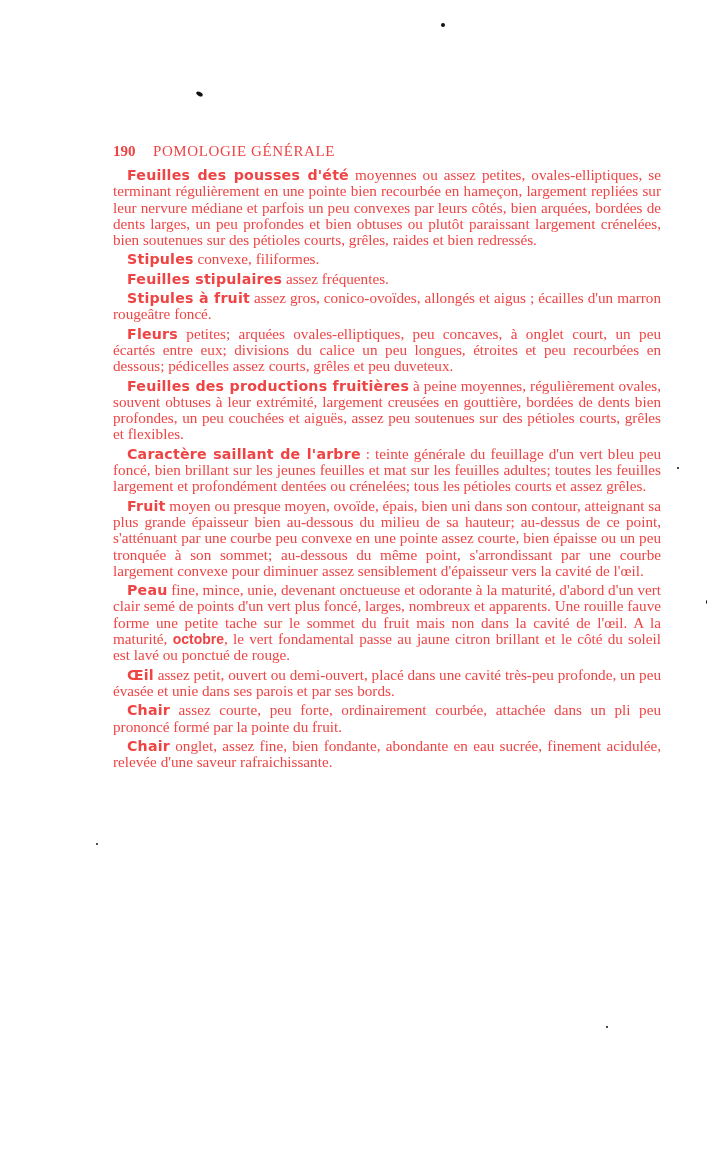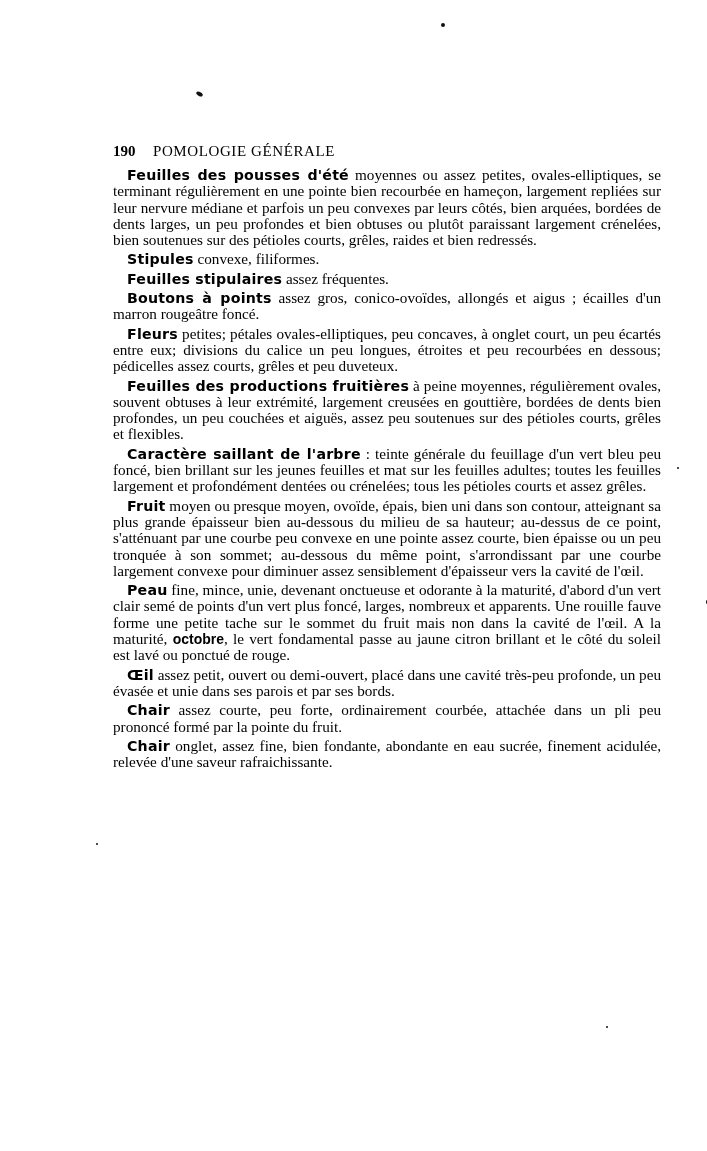--- a/index.html
+++ b/index.html
@@ -1,20 +1,20 @@
 <!DOCTYPE html>
 <html><head>
 <meta charset="utf-8">
 <style>
   html, body { margin: 0; padding: 0; background: #ffffff; }
   body { width: 707px; height: 1151px; position: relative; overflow: hidden; }
   .page {
     position: absolute; left: 113px; top: 143px; width: 548px;
     font-family: "Liberation Serif", "DejaVu Serif", serif;
-    color: #000000; font-size: 15.2px; line-height: 16.3px;
+    color: #ef4444; font-size: 15.2px; line-height: 16.3px;
   }
   .header { position: relative; height: 22px; margin-bottom: 2px; }
   .page-number { position: absolute; left: 0; top: 0; font-size: 15px; font-weight: bold; }
   .running-title { position: absolute; left: 0; right: 0; top: 0; text-align: left; font-size: 15px; letter-spacing: 0.6px; padding-left: 40px; }
   .para { margin: 0 0 3px 0; text-indent: 14px; text-align: justify; }
   .term { font-family: "DejaVu Sans", sans-serif; font-weight: bold; font-size: 14.2px; letter-spacing: 0.2px; }
   .bold-inline { font-family: Liberation Sans, sans-serif; font-weight: bold; font-size: 14px; }
   .speck { position: absolute; background: #111; border-radius: 50%; }
 </style>
 </head>
@@ -32,23 +32,23 @@
     <span class="page-number">190</span>
     <span class="running-title">POMOLOGIE GÉNÉRALE</span>
   </div>
 
   <p class="para"><span class="term">Feuilles des pousses d'été</span><span> moyennes ou assez petites, ovales-elliptiques, se terminant régulièrement en une pointe bien recourbée en hameçon, largement repliées sur leur nervure médiane et parfois un peu convexes par leurs côtés, bien arquées, bordées de dents larges, un peu profondes et bien obtuses ou plutôt paraissant largement crénelées, bien soutenues sur des pétioles courts, grêles, raides et bien redressés.</span></p>
 
   <p class="para"><span class="term">Stipules</span><span> convexe, filiformes.</span></p>
 
   <p class="para"><span class="term">Feuilles stipulaires</span><span> assez fréquentes.</span></p>
 
-  <p class="para"><span class="term">Boutons à points</span><span> assez gros, conico-ovoïdes, allongés et aigus ; écailles d'un marron rougeâtre foncé.</span></p>
+  <p class="para"><span class="term">Stipules à fruit</span><span> assez gros, conico-ovoïdes, allongés et aigus ; écailles d'un marron rougeâtre foncé.</span></p>
 
-  <p class="para"><span class="term">Fleurs</span><span> petites; pétales ovales-elliptiques, peu concaves, à onglet court, un peu écartés entre eux; divisions du calice un peu longues, étroites et peu recourbées en dessous; pédicelles assez courts, grêles et peu duveteux.</span></p>
+  <p class="para"><span class="term">Fleurs</span><span> petites; arquées ovales-elliptiques, peu concaves, à onglet court, un peu écartés entre eux; divisions du calice un peu longues, étroites et peu recourbées en dessous; pédicelles assez courts, grêles et peu duveteux.</span></p>
 
   <p class="para"><span class="term">Feuilles des productions fruitières</span><span> à peine moyennes, régulièrement ovales, souvent obtuses à leur extrémité, largement creusées en gouttière, bordées de dents bien profondes, un peu couchées et aiguës, assez peu soutenues sur des pétioles courts, grêles et flexibles.</span></p>
 
   <p class="para"><span class="term">Caractère saillant de l'arbre</span><span> : teinte générale du feuillage d'un vert bleu peu foncé, bien brillant sur les jeunes feuilles et mat sur les feuilles adultes; toutes les feuilles largement et profondément dentées ou crénelées; tous les pétioles courts et assez grêles.</span></p>
 
   <p class="para"><span class="term">Fruit</span><span> moyen ou presque moyen, ovoïde, épais, bien uni dans son contour, atteignant sa plus grande épaisseur bien au-dessous du milieu de sa hauteur; au-dessus de ce point, s'atténuant par une courbe peu convexe en une pointe assez courte, bien épaisse ou un peu tronquée à son sommet; au-dessous du même point, s'arrondissant par une courbe largement convexe pour diminuer assez sensiblement d'épaisseur vers la cavité de l'œil.</span></p>
 
   <p class="para"><span class="term">Peau</span><span> fine, mince, unie, devenant onctueuse et odorante à la maturité, d'abord d'un vert clair semé de points d'un vert plus foncé, larges, nombreux et apparents. Une rouille fauve forme une petite tache sur le sommet du fruit mais non dans la cavité de l'œil. A la maturité, </span><span class="bold-inline">octobre</span><span>, le vert fondamental passe au jaune citron brillant et le côté du soleil est lavé ou ponctué de rouge.</span></p>
 
   <p class="para"><span class="term">Œil</span><span> assez petit, ouvert ou demi-ouvert, placé dans une cavité très-peu profonde, un peu évasée et unie dans ses parois et par ses bords.</span></p>

